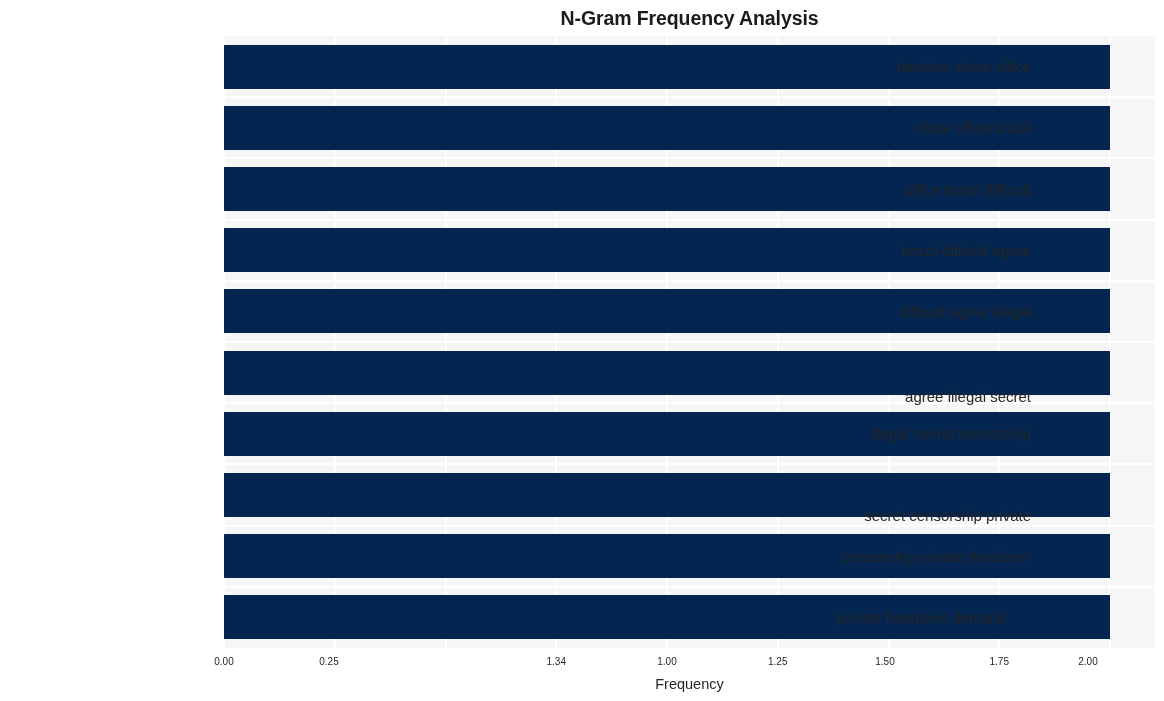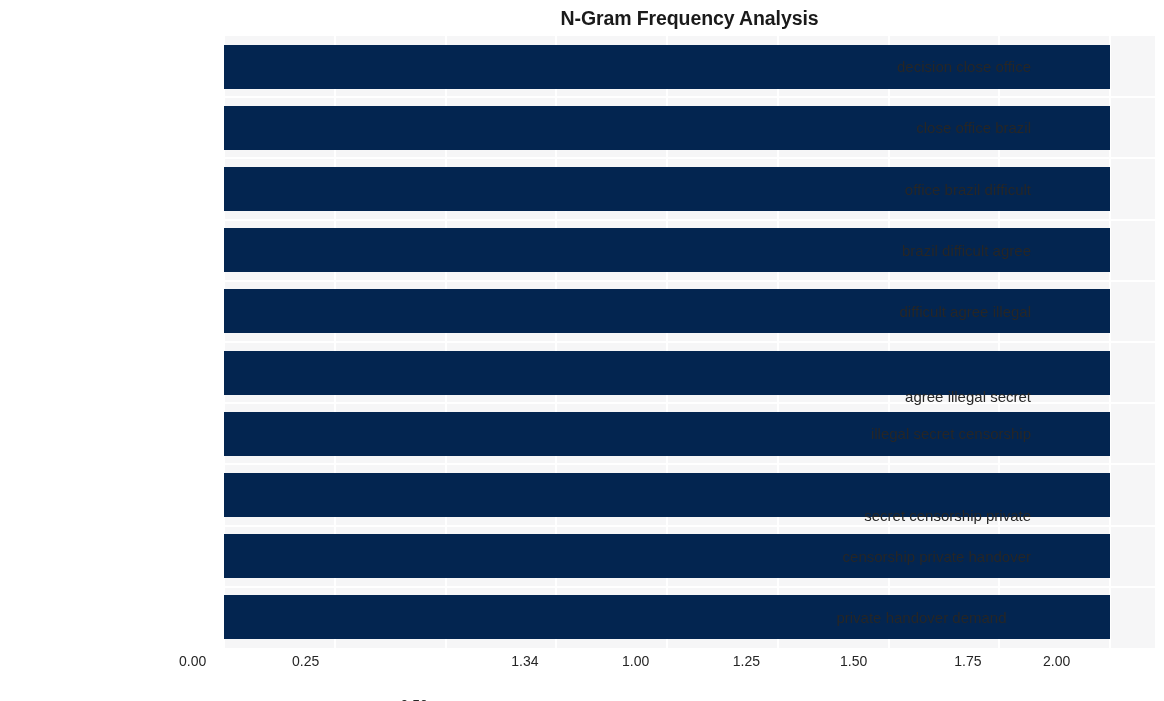--- a/index.html
+++ b/index.html
@@ -89,21 +89,22 @@
     line-height: 17px;
     white-space: nowrap;
   }
 
   
   .xtick {
     position: absolute;
     top: 653px;
     width: 90px;
     margin-left: -45px;
-    font-size: 14px;
+    text-align: center;
+    font-size: 10px;
     color: #262626;
     line-height: 17px;
   }
 
   #xlabel {
     position: absolute;
     left: 224px;
     top: 675px;
     width: 931px;
     text-align: center;
@@ -161,24 +162,25 @@
       <div class="ytick" style="top: 241.7px;">brazil difficult agree</div>
       <div class="ytick" style="top: 302.9px;">difficult agree illegal</div>
       <div class="ytick" style="top: 364.1px; margin-top: 24px;">agree illegal secret</div>
       <div class="ytick" style="top: 425.3px;">illegal secret censorship</div>
       <div class="ytick" style="top: 486.5px; margin-top: 20px;">secret censorship private</div>
       <div class="ytick" style="top: 547.7px;">censorship private handover</div>
       <div class="ytick" style="top: 608.9px; text-align: center;">private handover demand</div>
     </div>
   <div id="xtick-layer">
       <div class="xtick" style="left: 224px;">0.00</div>
-      <div class="xtick" style="left: 337px;">0.25</div>
+      <div class="xtick" style="left: 329px;">0.25</div>
       <div class="xtick" style="left: 445.5px; margin-top: 44px;">0.50</div>
       <div class="xtick" style="left: 556.25px;">1.34</div>
       <div class="xtick" style="left: 667px;">1.00</div>
       <div class="xtick" style="left: 777.75px;">1.25</div>
       <div class="xtick" style="left: 885px;">1.50</div>
       <div class="xtick" style="left: 999.25px;">1.75</div>
       <div class="xtick" style="left: 1088px;">2.00</div>
     </div>
 
+  <div id="xlabel">Frequency</div>
 
 </div>
 
 </body></html>

